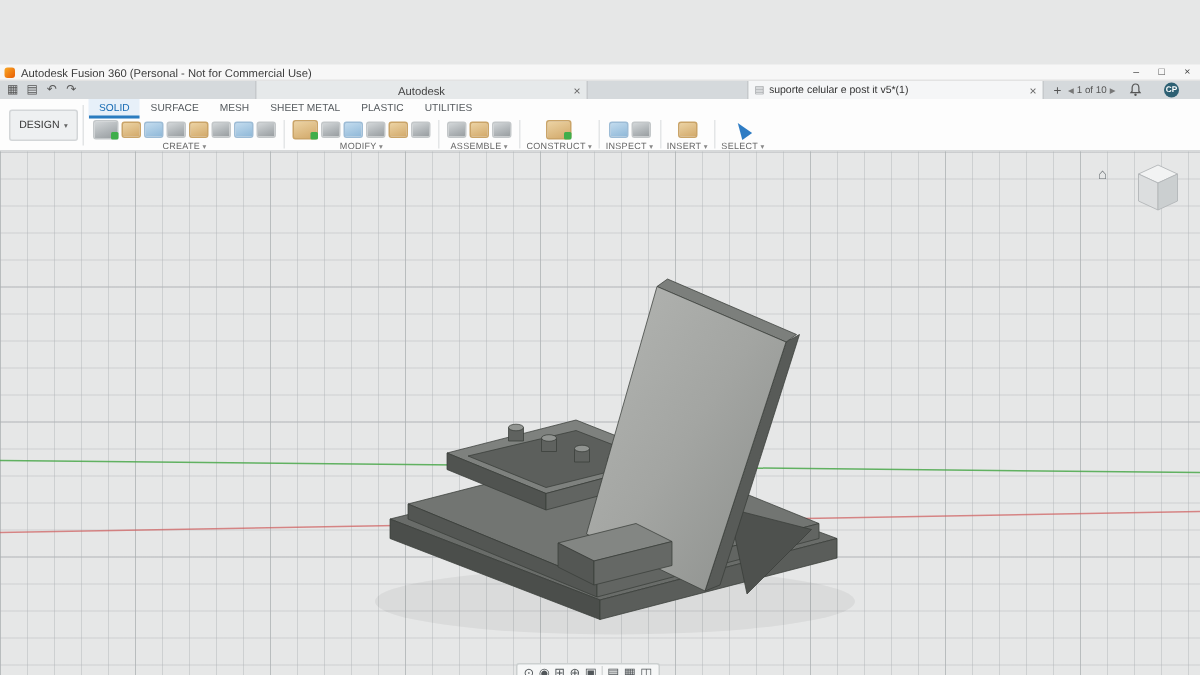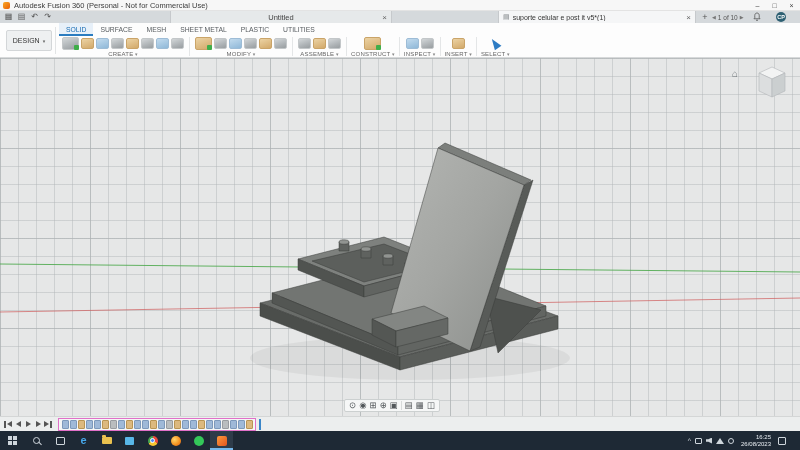--- a/index.html
+++ b/index.html
@@ -1,18 +1,18 @@
 <!DOCTYPE html>
 <html><head>
 <meta charset="utf-8">
 <style>
   * { box-sizing: border-box; margin: 0; padding: 0; }
   html,body { width: 800px; height: 450px; overflow: hidden; }
   body { font-family: "Liberation Sans", sans-serif; background:#e6e7e7; }
-  #app { position: relative; width: 800px; height: 404px; }
+  #app { position: relative; width: 800px; height: 404px; margin-top: 43px; }
 
   
   .titlebar { height: 11px; background:#f7f7f7; border-bottom:1px solid #e3e3e3;
     display:flex; align-items:center; font-size:7.5px; color:#3c3c3c; }
   .tb-logo { width:7px; height:7px; margin:0 4px 0 3px; border-radius:2px;
     background:linear-gradient(135deg,#f9a826,#e85d04); }
   .tb-controls { margin-left:auto; display:flex; height:100%; }
   .tb-controls span { width:17px; text-align:center; font-size:7px; line-height:11px; color:#444; }
 
   
@@ -154,21 +154,21 @@
   </div>
 
   <div class="tabrow">
     <div class="tr-icons">
       <span class="tr-ic">▦</span>
       <span class="tr-ic">▤</span>
       <span class="tr-ic">↶</span>
       <span class="tr-ic">↷</span>
     </div>
     <div class="untitled-tab">
-      <span>Untitled</span>
+      <span>Autodesk</span>
       <span class="tab-close">×</span>
     </div>
     <div class="doc-tab">
       <span class="doc-ic">▤</span>
       <span class="doc-title">suporte celular e post it v5*(1)</span>
       <span class="tab-close">×</span>
     </div>
     <div class="newtab-btn">+</div>
     <div class="doc-nav">
       <span class="nav-arrow">◀</span>

